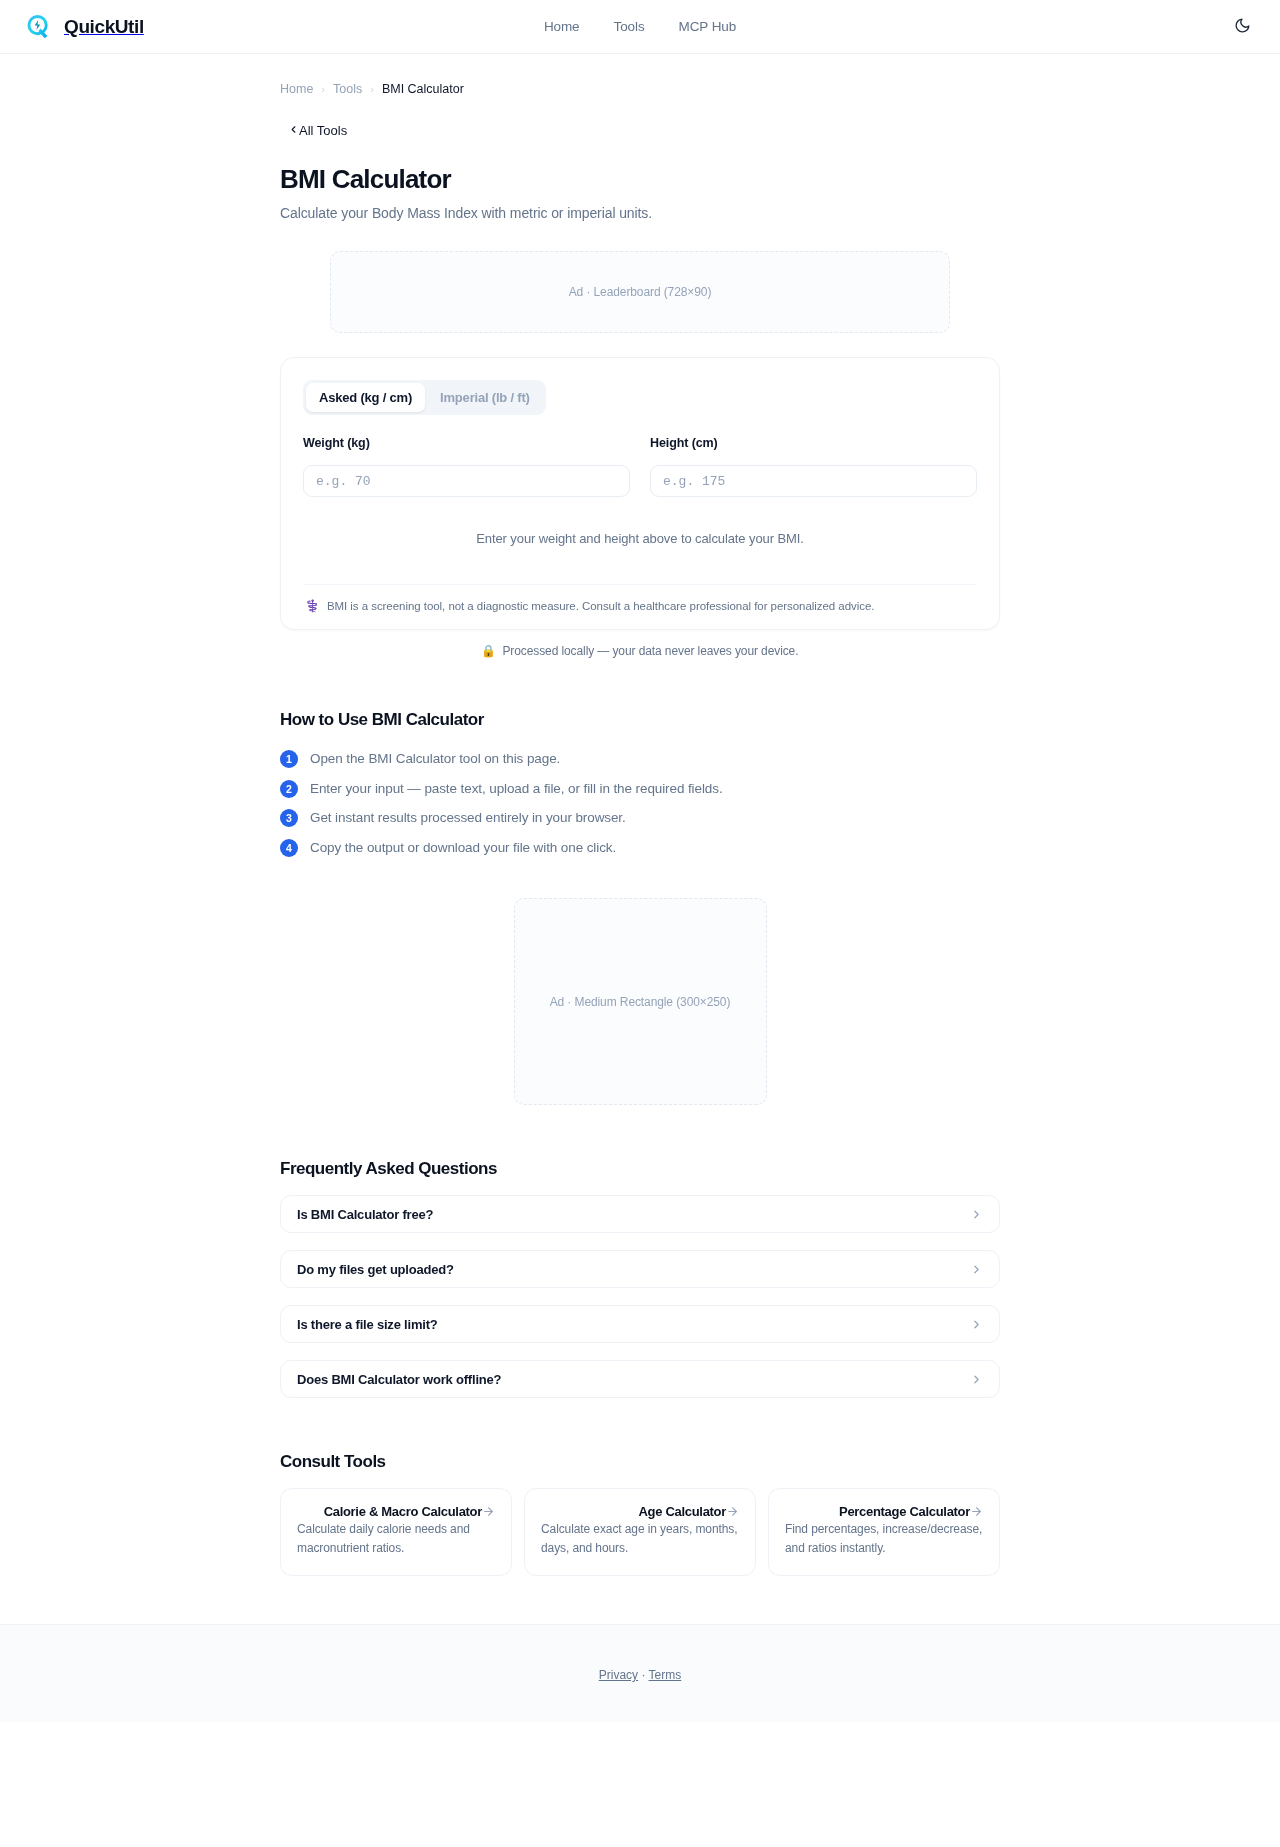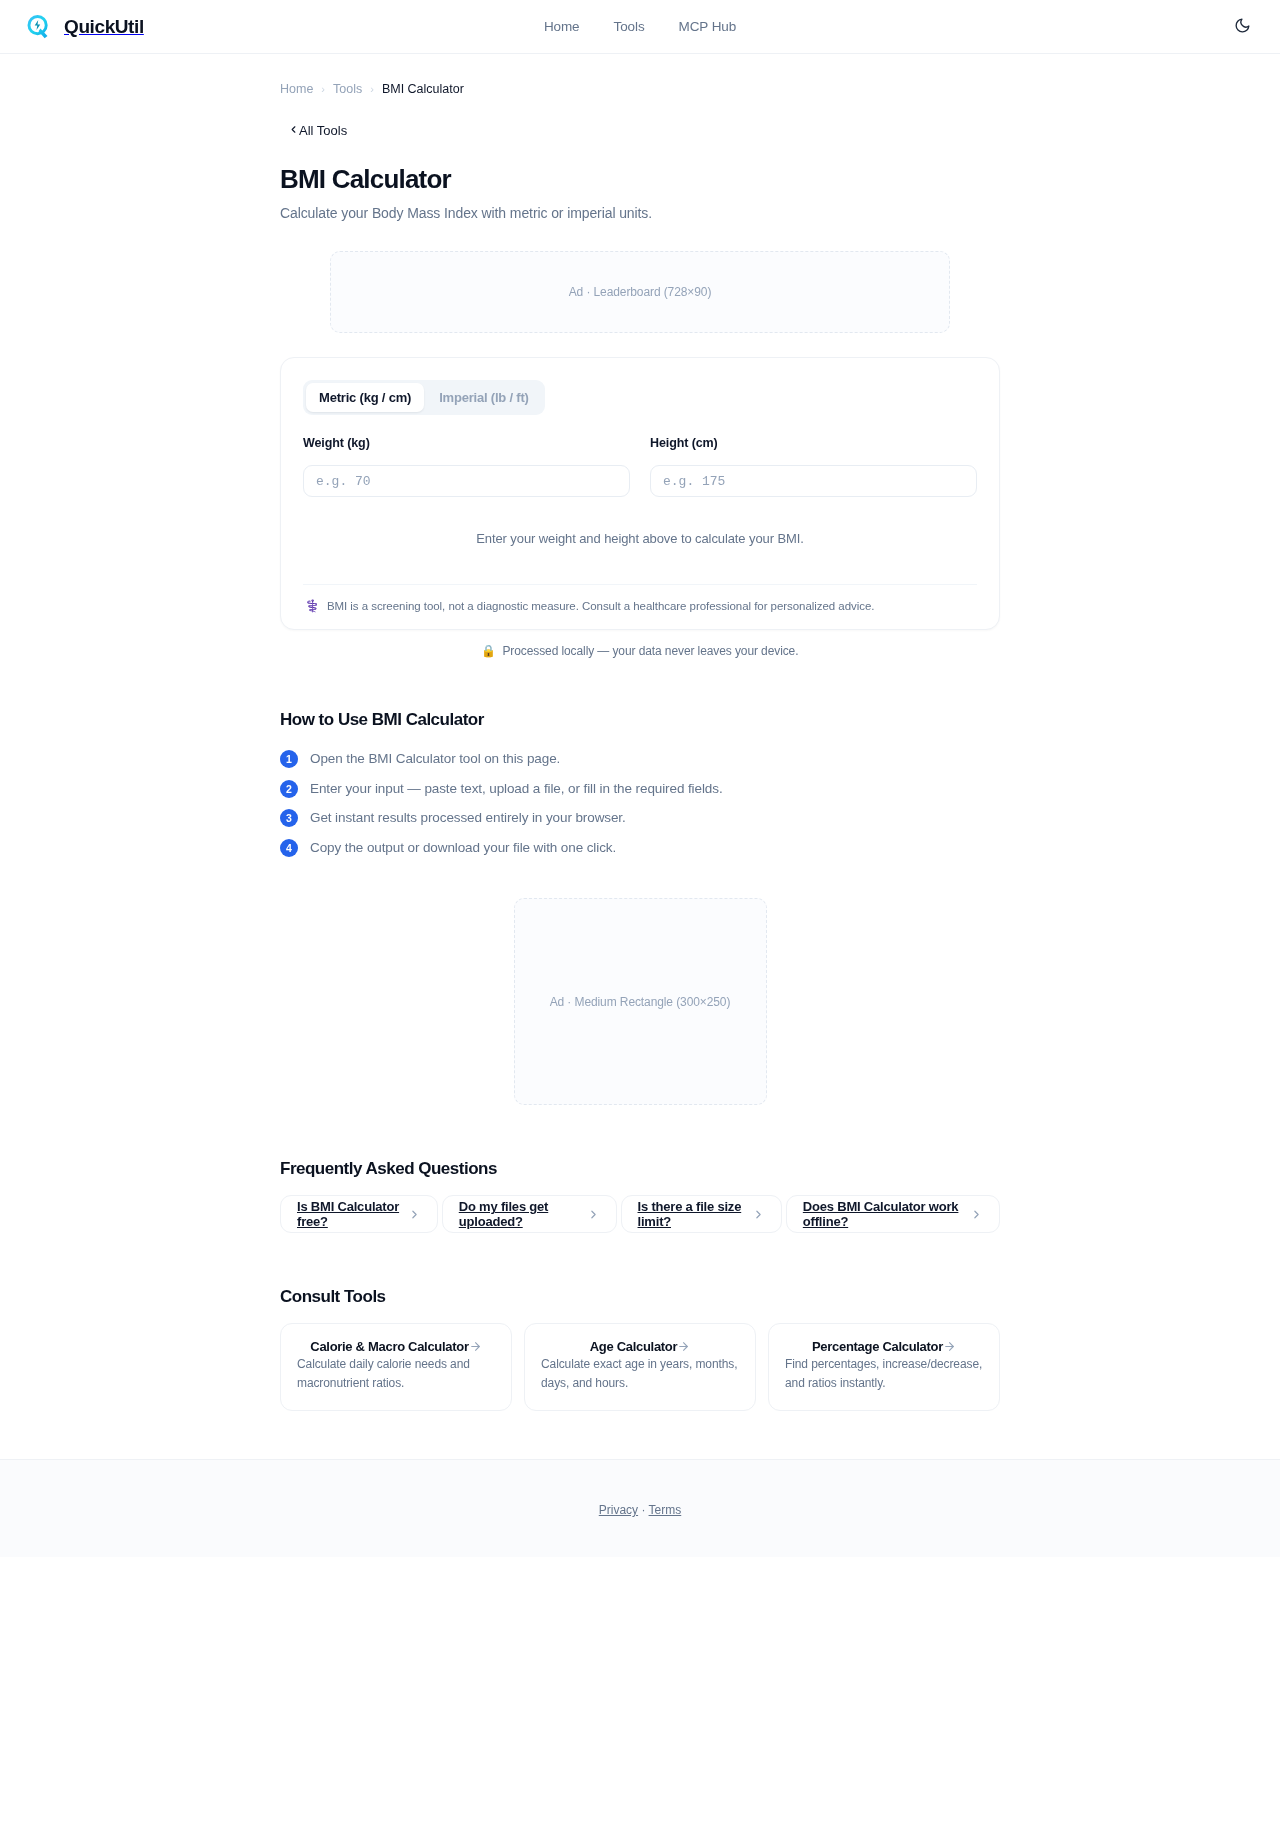--- a/index.html
+++ b/index.html
@@ -255,21 +255,21 @@
   }
   .step-text {
     font-size: 13.5px;
     color: #64748b;
     letter-spacing: -0.1px;
     line-height: 1.45;
   }
 
   
   .faq { margin-top: 54px; }
-  .faq-list { margin-top: 16px; display: flex; flex-direction: row; gap: 4px; text-decoration: underline; }
+  .faq-list { margin-top: 16px; display: flex; flex-direction: column; gap: 17px; }
   .faq-item {
     border: 1px solid #eef1f5;
     border-radius: 11px;
     background: #fff;
     height: 38px;
     display: flex;
     align-items: center;
     justify-content: space-between;
     padding: 0 16px;
     cursor: pointer;
@@ -295,21 +295,21 @@
     border-radius: 12px;
     background: #fff;
     padding: 15px 16px 18px 16px;
     text-decoration: none;
     display: block;
     min-height: 88px;
   }
   .related-head {
     display: flex;
     align-items: center;
-    justify-content: center;
+    justify-content: flex-end;
   }
   .related-name {
     font-size: 13px;
     font-weight: 700;
     color: #0b1220;
     letter-spacing: -0.3px;
   }
   .related-arrow { color: #94a3b8; display: flex; align-items: center; }
   .related-desc {
     margin-top: 9px;
@@ -403,21 +403,21 @@
     <p class="page-subtitle">Calculate your Body Mass Index with metric or imperial units.</p>
 
     
     <div class="ad-leaderboard">
       <span class="ad-label">Ad · Leaderboard (728×90)</span>
     </div>
 
     
     <section class="tool-card">
       <div class="unit-toggle">
-        <button class="unit-btn active">Metric (kg / cm)</button>
+        <button class="unit-btn active">Asked (kg / cm)</button>
         <button class="unit-btn">Imperial (lb / ft)</button>
       </div>
 
       <div class="field-row">
         <div class="field">
           <label class="field-label">Weight (kg)</label>
           <input class="field-input" type="text" placeholder="e.g. 70" style="">
         </div>
         <div class="field">
           <label class="field-label">Height (cm)</label>

